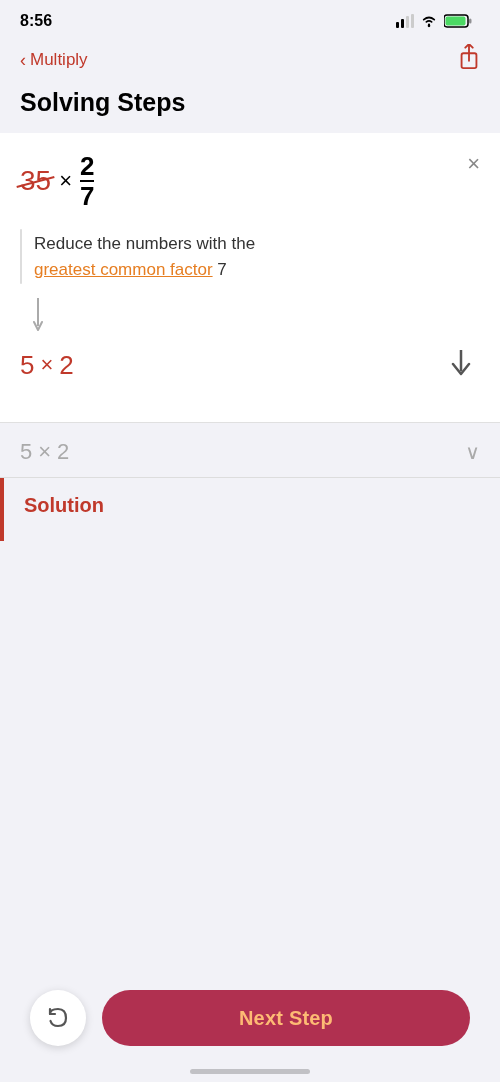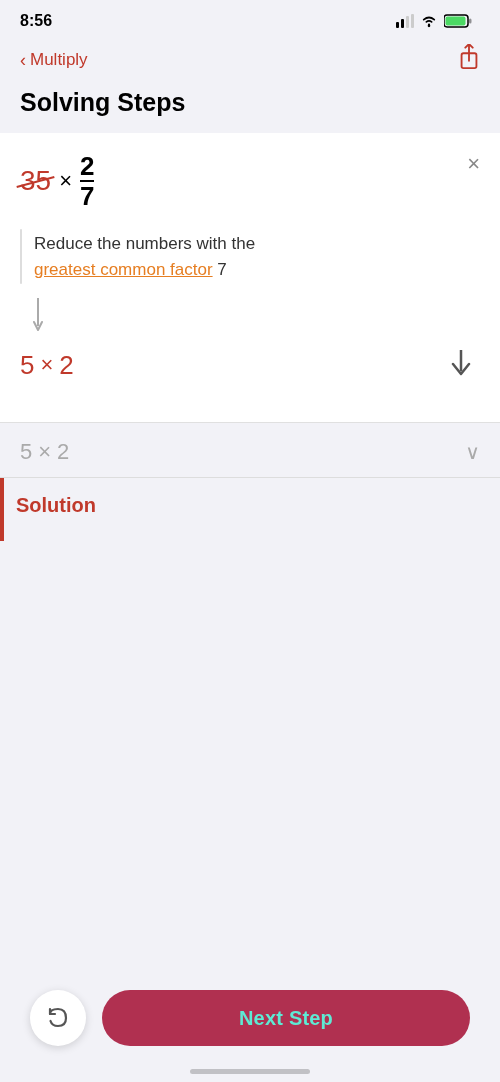--- a/index.html
+++ b/index.html
@@ -249,21 +249,21 @@
       font-size: 22px;
       color: #555;
       flex-shrink: 0;
     }
     .next-step-button {
       flex: 1;
       height: 56px;
       border-radius: 28px;
       background: #b03050;
       border: none;
-      color: #5eead4;
+      color: #fdba74;
       font-size: 20px;
       font-weight: 600;
       cursor: pointer;
       letter-spacing: 0.2px;
     }
 
     
     .home-indicator {
       position: fixed;
       bottom: 8px;
@@ -377,21 +377,21 @@
       <span>2</span>
     </div>
     <span class="chevron-down">∨</span>
   </div>
 </div>
 
 <div style="height:1px; background:#ddd;"></div>
 
 <div style="display:flex; background:#f2f2f7;">
   <div style="width:4px; background:#c0392b; flex-shrink:0;"></div>
-  <div style="padding: 16px 12px;">
+  <div style="padding: 16px 20px;">
     <div class="solution-label">Solution</div>
   </div>
 </div>
 
 <div style="height: 160px;"></div>
 
 <div class="bottom-area">
   <button class="undo-button">
     <svg width="24" height="24" viewBox="0 0 24 24">
       <path d="M4 8 Q4 3 12 3 Q20 3 20 12 Q20 20 12 20 Q6 20 4.5 15" stroke="#555" stroke-width="2.2" fill="none" stroke-linecap="round"></path>

